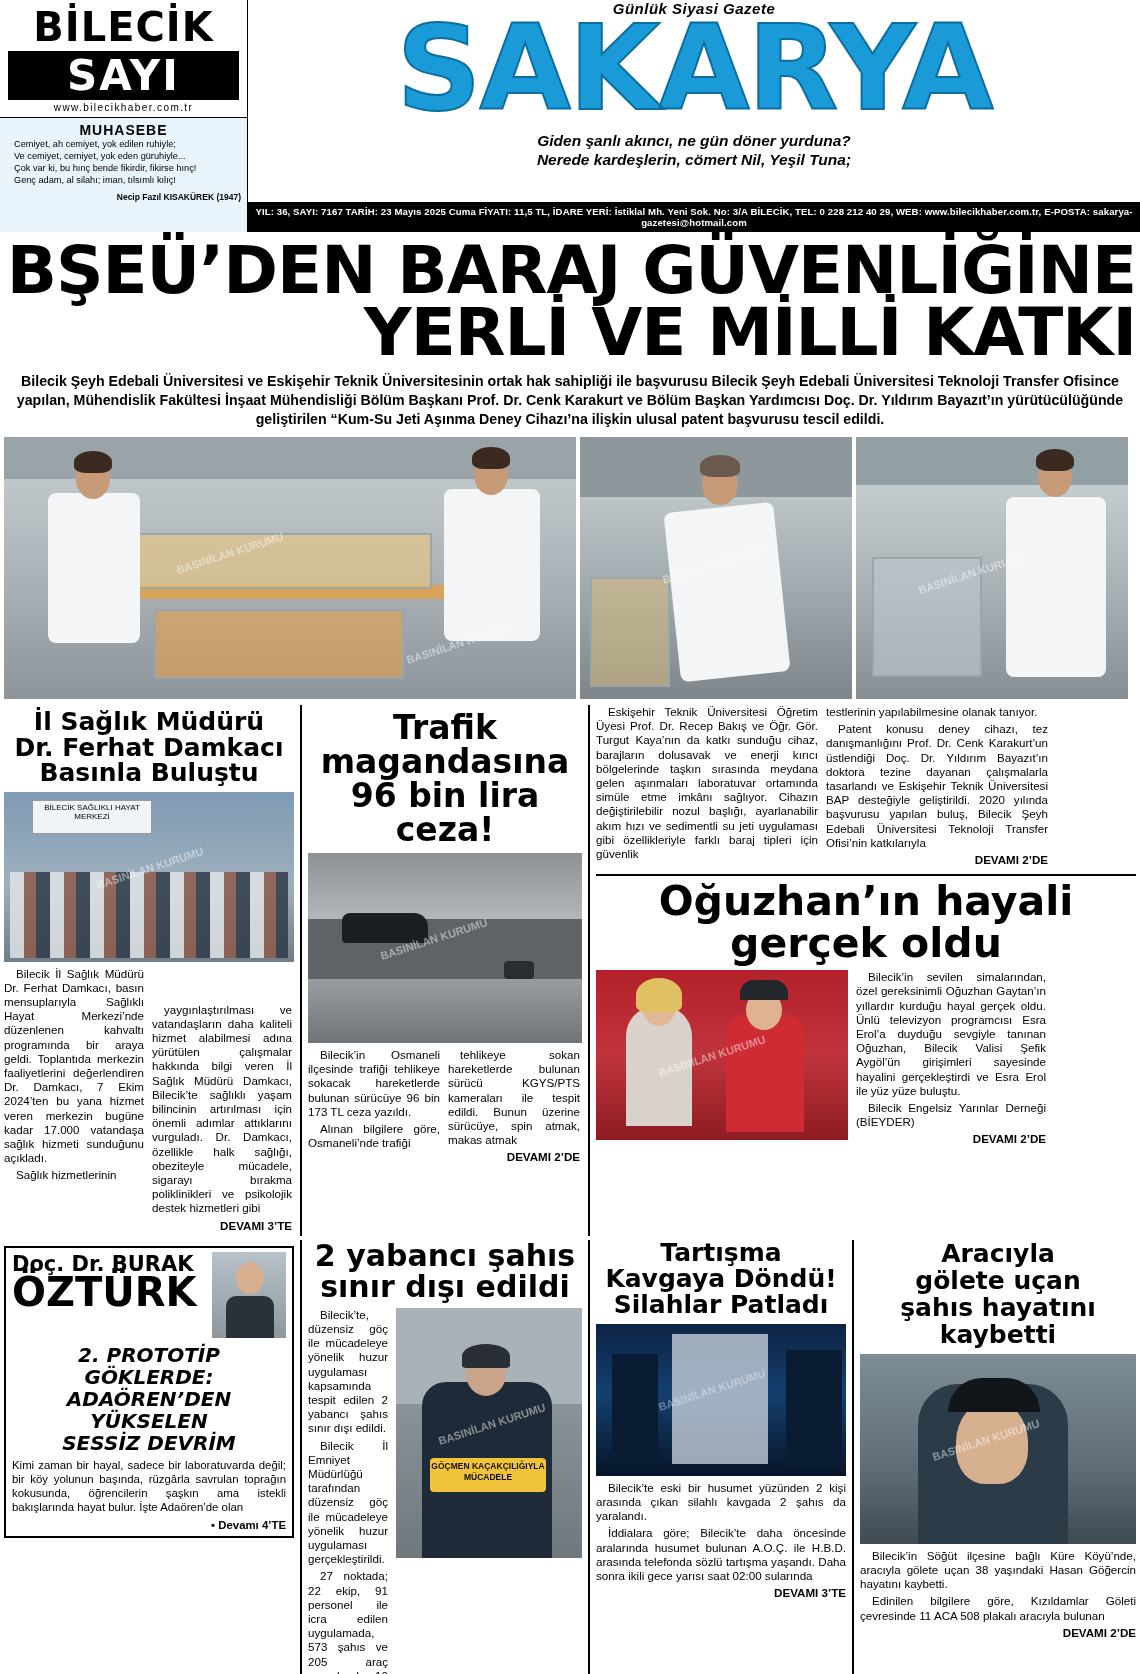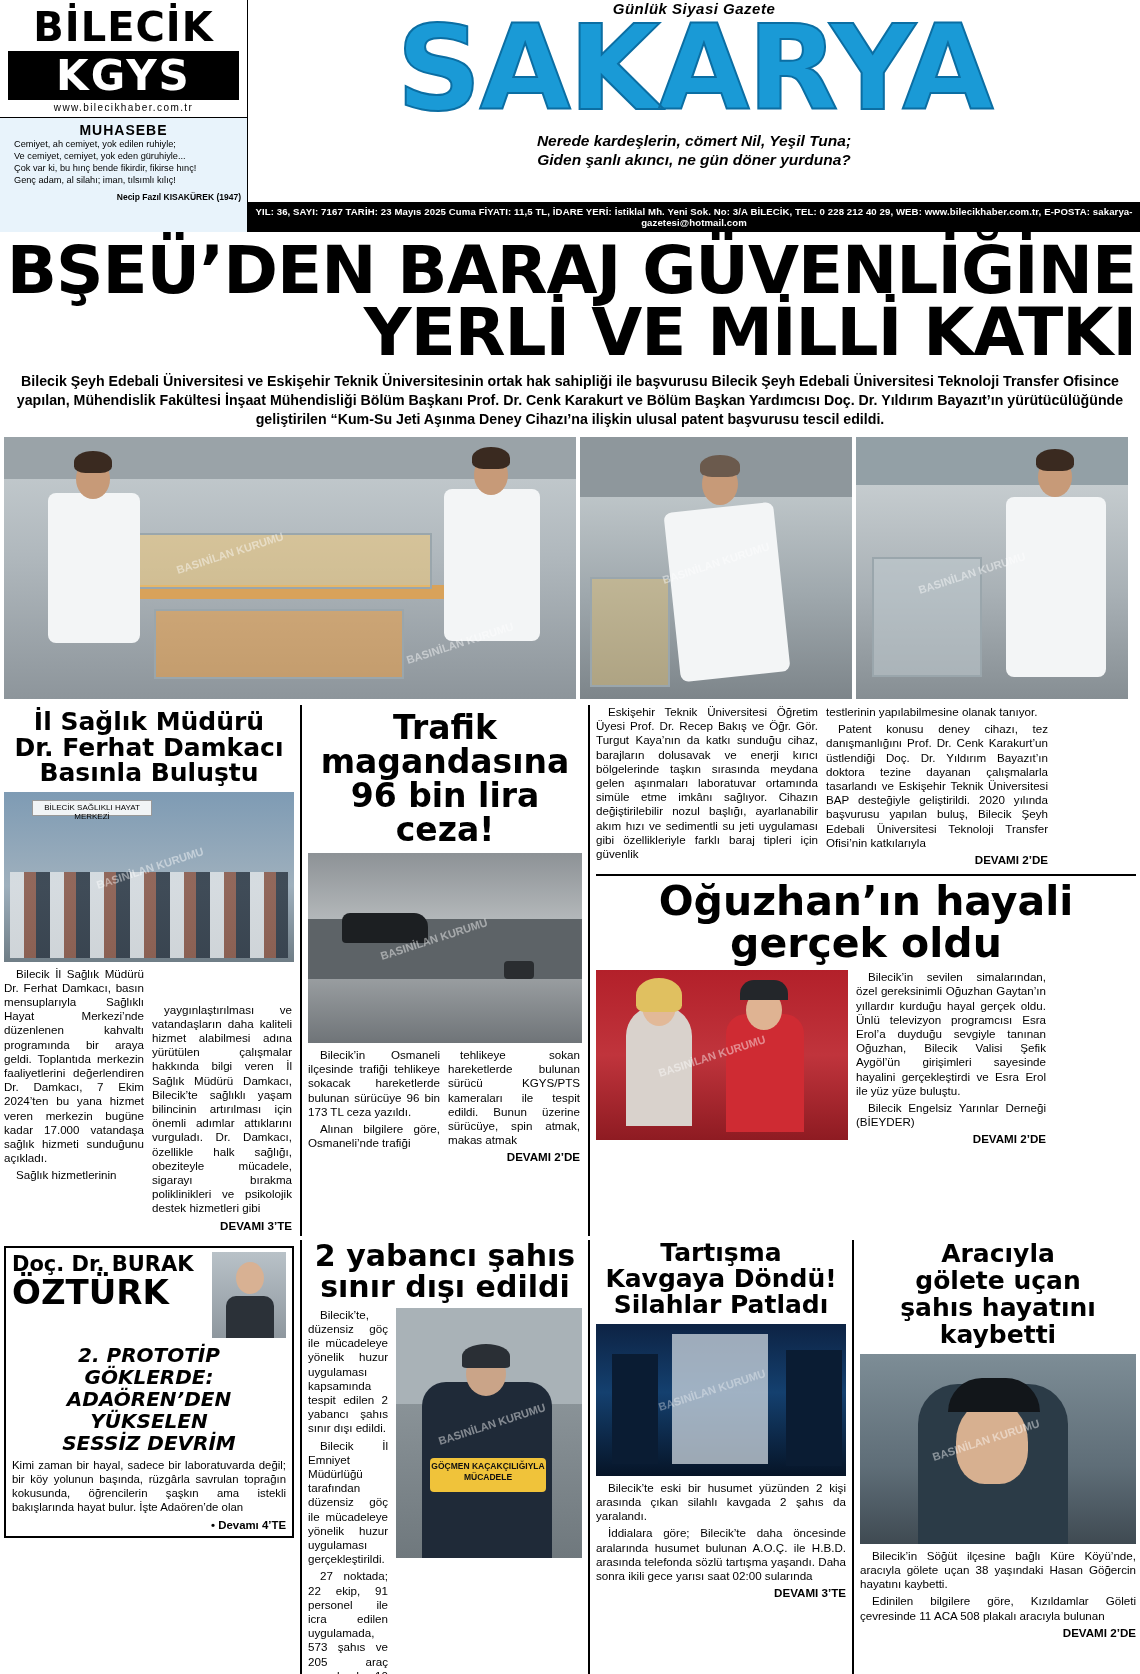--- a/index.html
+++ b/index.html
@@ -111,55 +111,55 @@
 
   
   .lower { display: flex; gap: 6px; padding: 4px 4px 0 4px; }
   .c1 { width: 290px; }
   .c2 { width: 290px; }
   .c3 { width: 258px; }
   .c4 { width: 276px; }
 
   .author-box { border: 2px solid #000; padding: 4px 6px; margin-top: 6px; }
   .author-name { font-family:"DejaVu Sans",sans-serif; font-weight: bold; font-size: 21px; }
-  .author-sur { font-family:"DejaVu Sans",sans-serif; font-weight: bold; font-size: 34px; line-height: 32px;}
+  .author-sur { font-family:"DejaVu Sans",sans-serif; font-weight: bold; font-size: 40px; line-height: 32px;}
   .author-title {
     font-family:"DejaVu Sans",sans-serif; font-weight: bold; font-style: italic;
     font-size: 20px; line-height: 22px; text-align: center; margin-top: 6px;
   }
   .author-body { font-size: 11.4px; line-height: 14px; text-align: justify; margin-top: 4px;}
   .portrait { float: right; width: 74px; height: 86px; background:#cfd5d8; margin-left:6px;}
 </style>
 </head>
 <body>
 
 <div class="page">
 
   <div class="masthead">
     <div class="mast-left">
       <div class="logo-box">
         <div class="logo-bilecik">BİLECİK</div>
-        <div class="logo-haber">KGYS</div>
+        <div class="logo-haber">SAYI</div>
         <div class="logo-url">www.bilecikhaber.com.tr</div>
       </div>
       <div class="poem-box">
         <div class="poem-title">MUHASEBE</div>
         <div class="poem-line">Cemiyet, ah cemiyet, yok edilen ruhiyle;</div>
         <div class="poem-line">Ve cemiyet, cemiyet, yok eden güruhiyle...</div>
         <div class="poem-line">Çok var ki, bu hınç bende fikirdir, fikirse hınç!</div>
         <div class="poem-line">Genç adam, al silahı; iman, tılsımlı kılıç!</div>
         <div class="poem-author">Necip Fazıl KISAKÜREK (1947)</div>
       </div>
     </div>
     <div class="mast-right">
       <div class="mast-sub">Günlük Siyasi Gazete</div>
       <div class="mast-title">SAKARYA</div>
       <div class="mast-motto">
+        <div>Giden şanlı akıncı, ne gün döner yurduna?</div>
         <div>Nerede kardeşlerin, cömert Nil, Yeşil Tuna;</div>
-        <div>Giden şanlı akıncı, ne gün döner yurduna?</div>
       </div>
       <div class="mast-strip">YIL: 36, SAYI: 7167 TARİH:  23 Mayıs 2025 Cuma  FİYATI: 11,5 TL, İDARE YERİ: İstiklal Mh. Yeni Sok. No: 3/A BİLECİK, TEL: 0 228 212 40 29,  WEB: www.bilecikhaber.com.tr, E-POSTA: sakarya-gazetesi@hotmail.com</div>
     </div>
   </div>
 
   <div class="headline">
     <div>BŞEÜ’DEN BARAJ GÜVENLİĞİNE</div>
     <div>YERLİ VE MİLLİ KATKI</div>
   </div>
   <div class="standfirst">Bilecik Şeyh Edebali Üniversitesi ve Eskişehir Teknik Üniversitesinin ortak hak sahipliği ile başvurusu Bilecik Şeyh Edebali Üniversitesi Teknoloji Transfer Ofisince yapılan, Mühendislik Fakültesi İnşaat Mühendisliği Bölüm Başkanı Prof. Dr. Cenk Karakurt ve Bölüm Başkan Yardımcısı Doç. Dr. Yıldırım Bayazıt’ın yürütücülüğünde geliştirilen “Kum-Su Jeti Aşınma Deney Cihazı’na ilişkin ulusal patent başvurusu tescil edildi.</div>
@@ -199,21 +199,21 @@
 
   <div class="mid-row">
 
     <div style="width:290px;">
       <div class="sec-title" style="font-size:25px;padding-top:4px;">
         <div>İl Sağlık Müdürü</div>
         <div>Dr. Ferhat Damkacı</div>
         <div>Basınla Buluştu</div>
       </div>
       <div class="photo" style="height:170px;margin-top:6px;background:linear-gradient(180deg,#7e9bb4 0%,#9fb0bd 55%,#6f7d86 100%);">
-        <div style="position:absolute;left:28px;top:8px;width:120px;height:16px;background:#f1f4f6;border:1px solid #999;font-size:8px;text-align:center;padding-top:2px;">BİLECİK SAĞLIKLI HAYAT MERKEZİ</div>
+        <div style="position:absolute;left:28px;top:8px;width:120px;height:34px;background:#f1f4f6;border:1px solid #999;font-size:8px;text-align:center;padding-top:2px;">BİLECİK SAĞLIKLI HAYAT MERKEZİ</div>
         <div style="position:absolute;left:6px;top:80px;width:278px;height:86px;background:repeating-linear-gradient(90deg,#dfe3e6 0 14px,#8f5b4a 14px 26px,#2f3a46 26px 40px);opacity:.85;"></div>
         <div class="wm" style="left:90px;top:70px;">BASINİLAN KURUMU</div>
       </div>
       <div style="display:flex;gap:8px;margin-top:5px;">
         <div class="col-text" style="width:140px;">
           <p>Bilecik İl Sağlık Müdürü Dr. Ferhat Damkacı, basın mensuplarıyla Sağlıklı Hayat Merkezi’nde düzenlenen kahvaltı programında bir araya geldi. Toplantıda merkezin faaliyetlerini değerlendiren Dr. Damkacı, 7 Ekim 2024’ten bu yana hizmet veren merkezin bugüne kadar 17.000 vatandaşa sağlık hizmeti sunduğunu açıkladı.</p>
           <p>Sağlık hizmetlerinin</p>
         </div>
         <div class="col-text" style="width:140px;margin-top:36px;">
           <p>yaygınlaştırılması ve vatandaşların daha kaliteli hizmet alabilmesi adına yürütülen çalışmalar hakkında bilgi veren İl Sağlık Müdürü Damkacı, Bilecik’te sağlıklı yaşam bilincinin artırılması için önemli adımlar attıklarını vurguladı. Dr. Damkacı, özellikle halk sağlığı, obeziteyle mücadele, sigarayı bırakma poliklinikleri ve psikolojik destek hizmetleri gibi</p>

